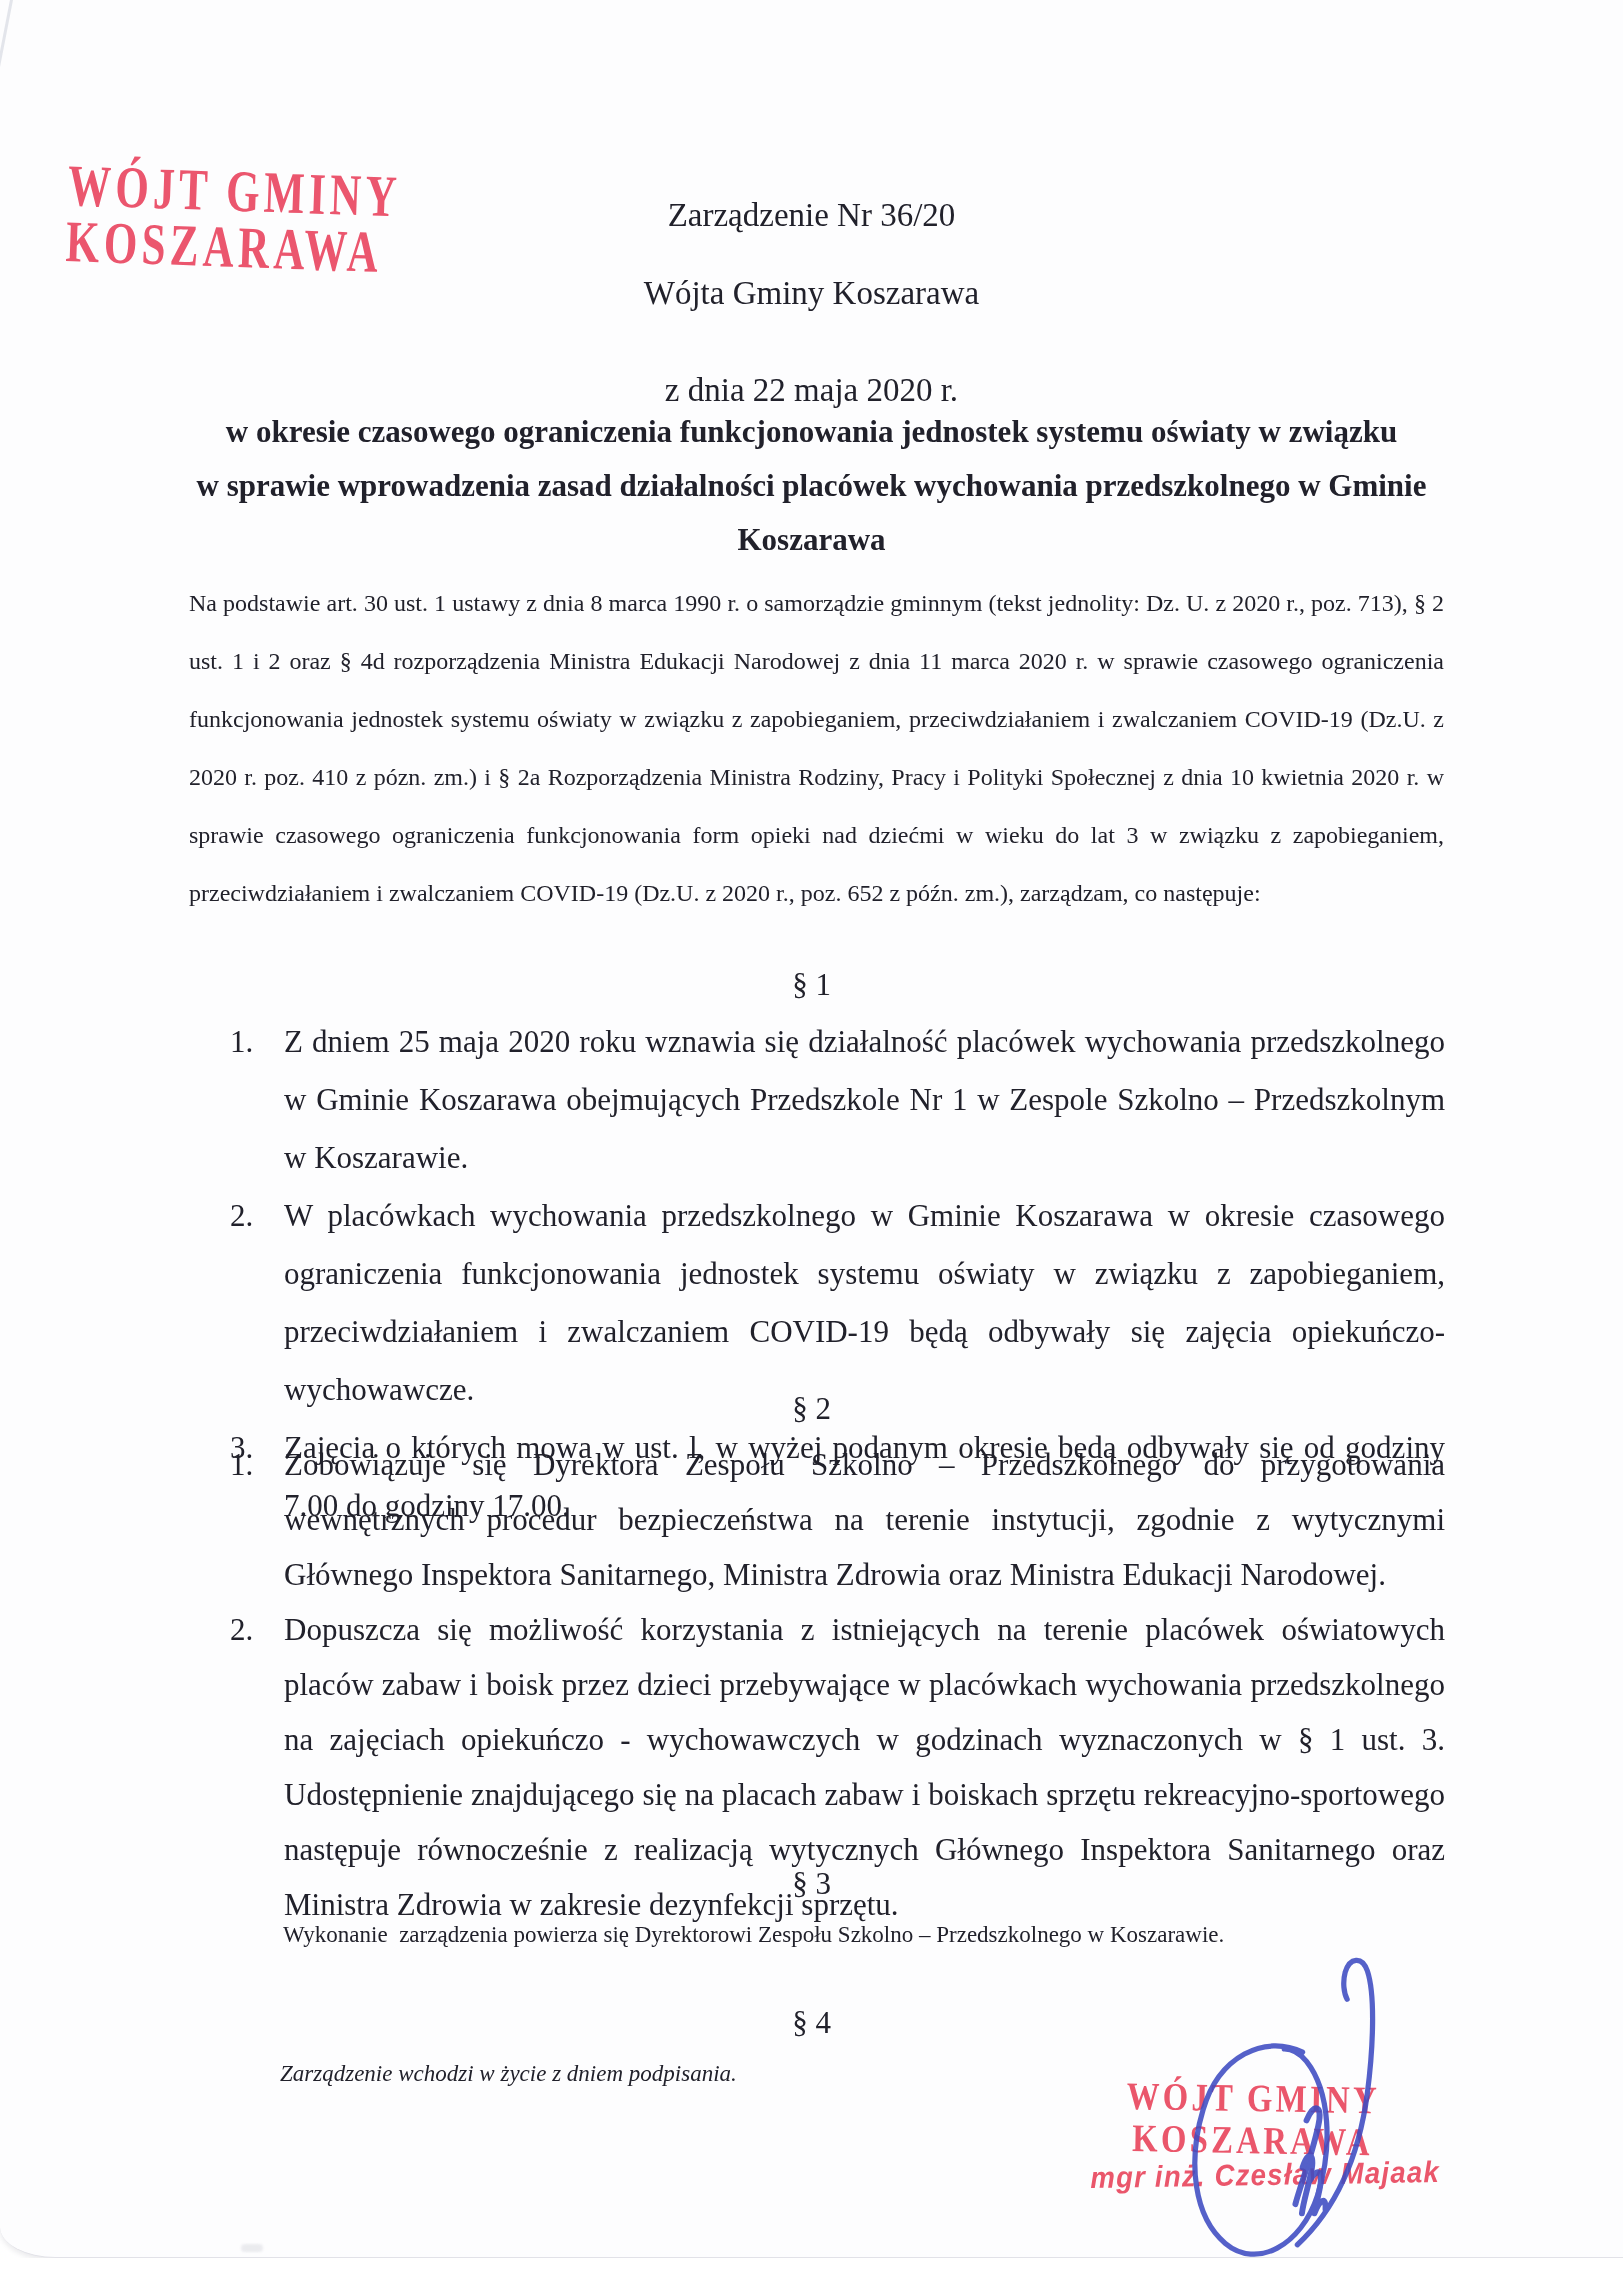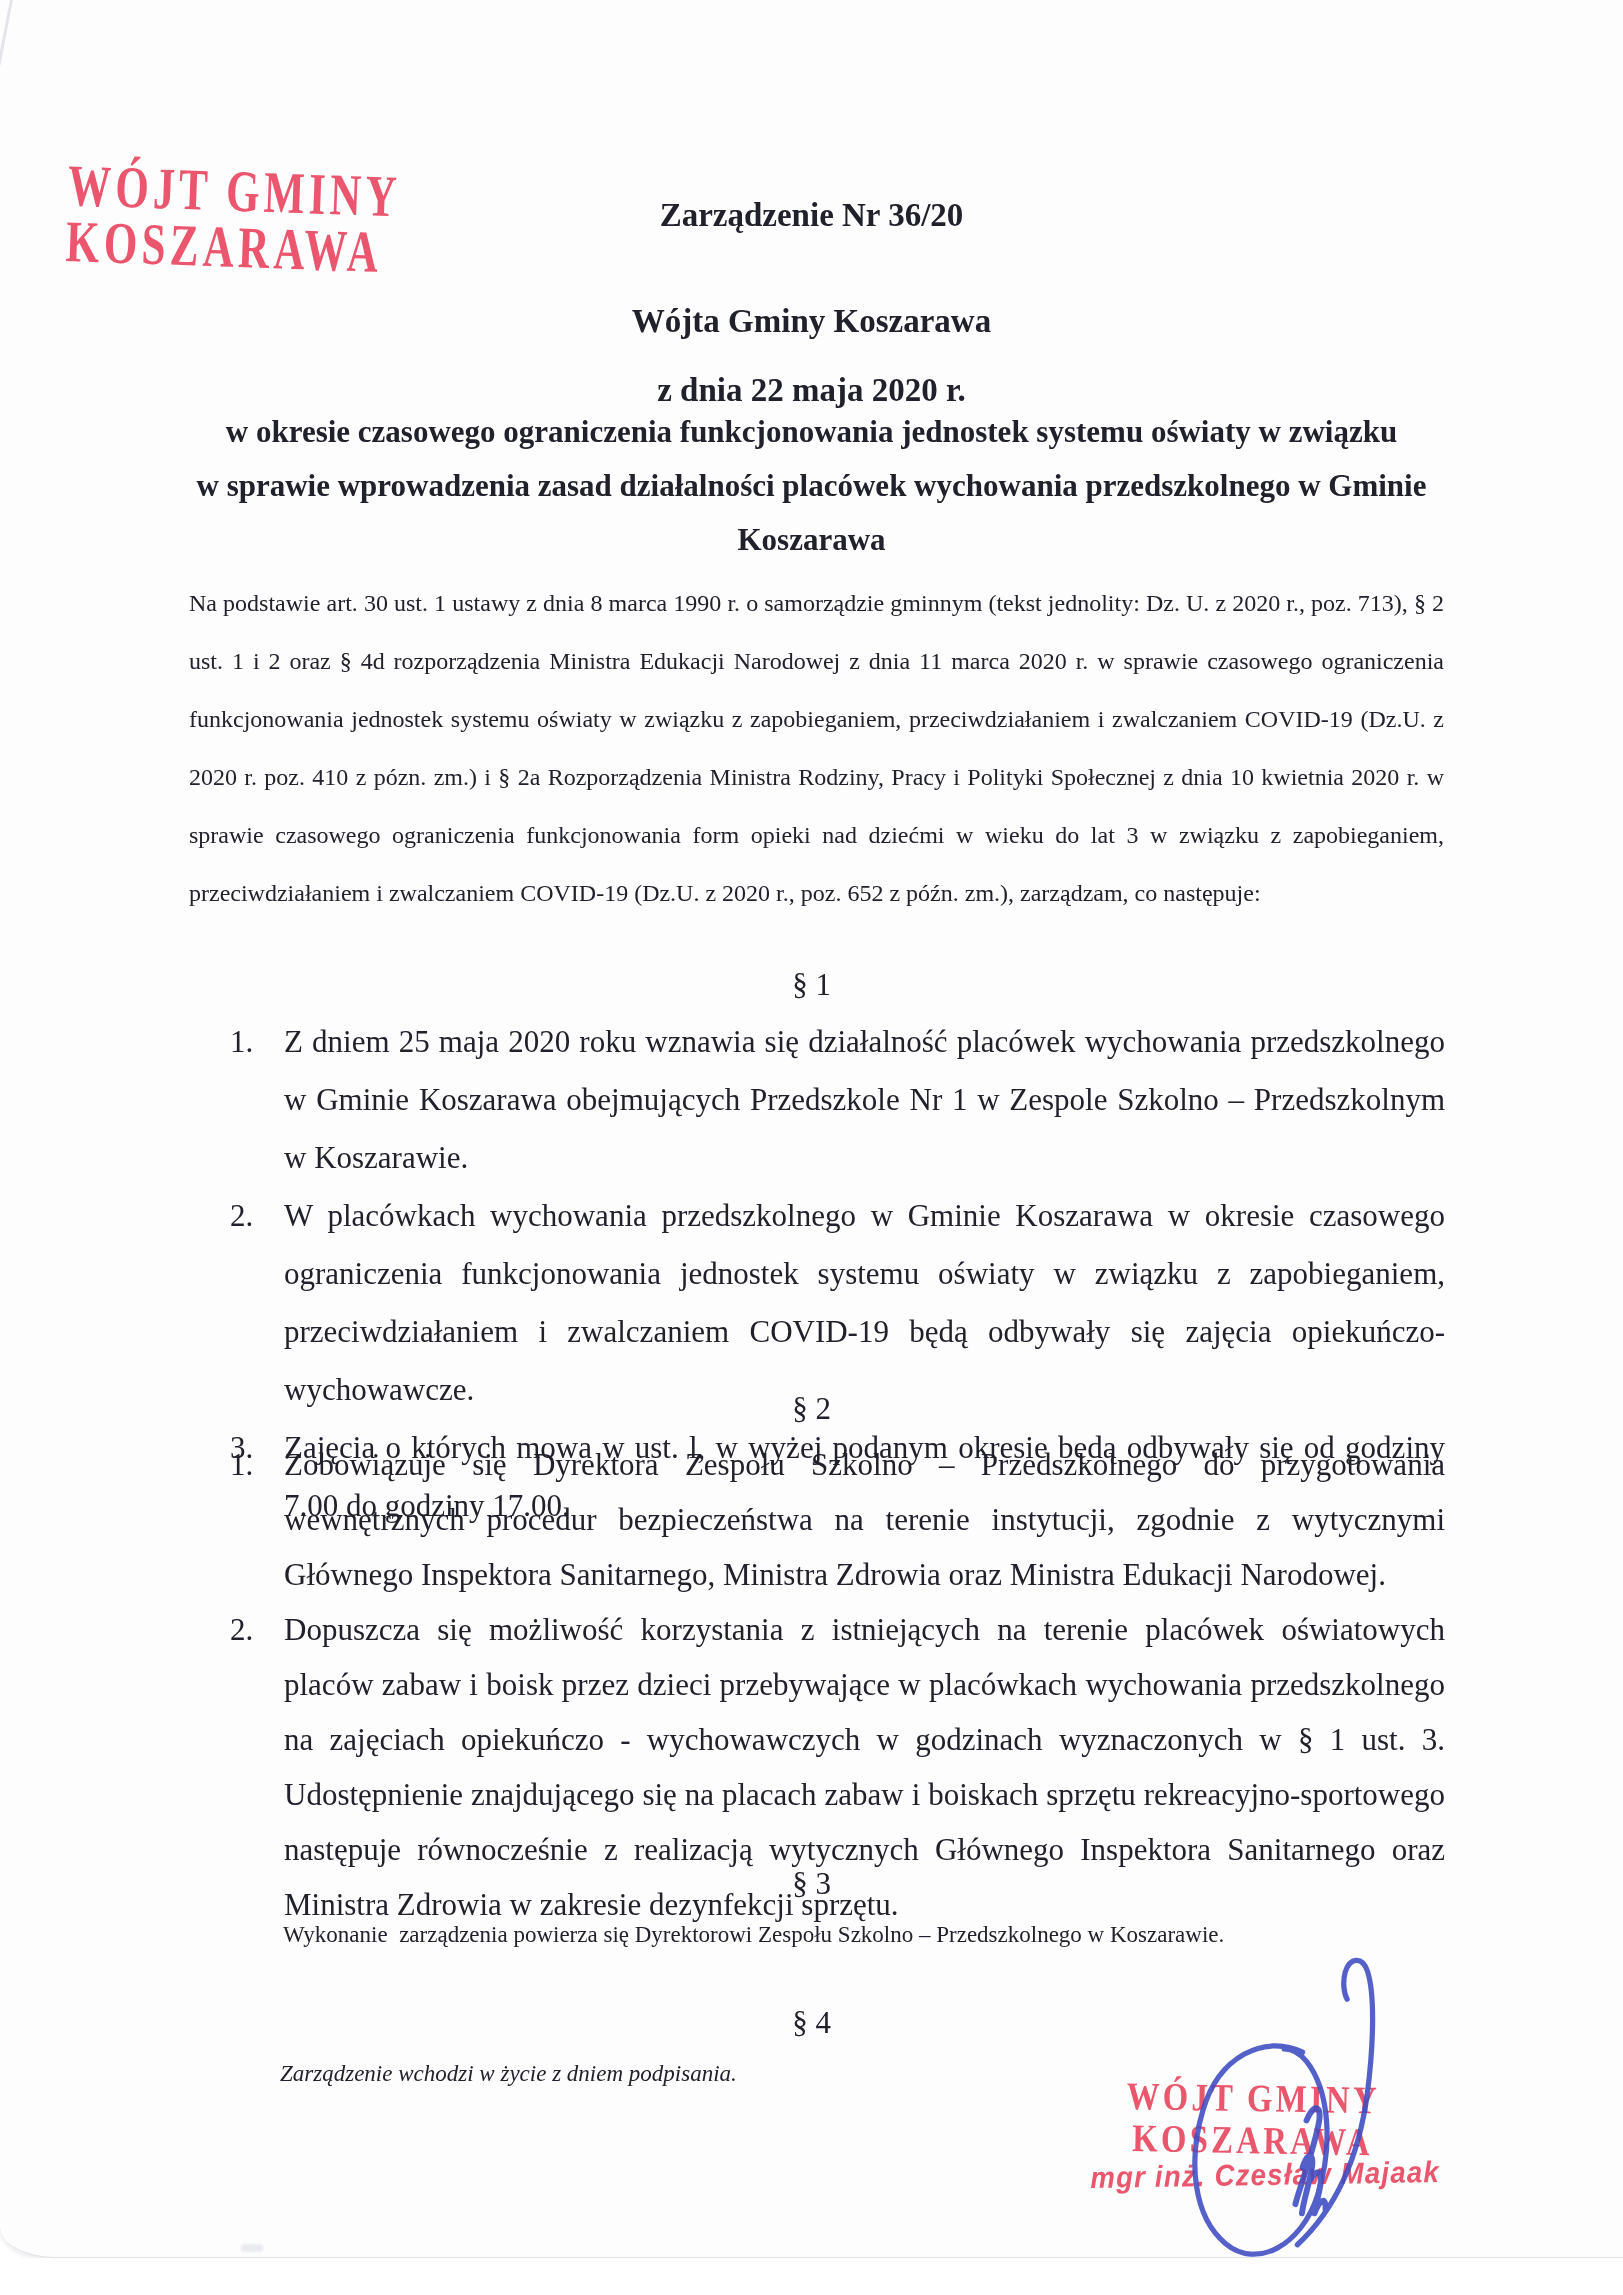--- a/index.html
+++ b/index.html
@@ -19,22 +19,22 @@
         letter-spacing:5.9px;transform:rotate(2deg) scaleX(.73);transform-origin:left top;
         white-space:nowrap;opacity:.93;}
   .stamp-bottom{left:1127px;top:2075px;color:#e9445c;font-weight:bold;font-size:39px;line-height:42px;
         letter-spacing:3.9px;transform:rotate(1deg) scaleX(.84);transform-origin:left top;
         text-align:center;white-space:nowrap;opacity:.9;}
   .stamp-name{left:1090px;top:2161px;color:#e9445c;
         font-family:"Liberation Sans","DejaVu Sans",sans-serif;font-style:italic;font-weight:bold;
         font-size:30px;letter-spacing:1.3px;transform:rotate(-1deg) scaleX(.92);
         transform-origin:left top;white-space:nowrap;opacity:.9;}
   
-  .title-line{left:0;width:1623px;text-align:center;font-weight:bold;font-size:33px;line-height:42px;}
-  .t1{top:194px;} .t2{top:300px;} .t3{top:369px;}
+  .title-line{left:0;width:1623px;text-align:center;font-weight:normal;font-size:33px;line-height:42px;}
+  .t1{top:194px;} .t2{top:272px;} .t3{top:369px;}
   .subject{left:157px;top:405px;width:1309px;text-align:center;font-weight:bold;
         font-size:31px;line-height:54px;}
   .legal{left:189px;top:574px;width:1255px;font-size:24px;line-height:58px;
         text-align:justify;hyphens:none;}
   .sec-head{left:0;width:1623px;text-align:center;font-size:31px;line-height:37px;}
   .s1{top:966px;} .s2{top:1390px;} .s3{top:1865px;} .s4{top:2004px;}
   .olist{font-size:31px;text-align:justify;hyphens:none;}
   .list1{left:230px;top:1013px;width:1215px;line-height:58px;}
   .list2{left:230px;top:1437px;width:1215px;line-height:55px;}
   .li{position:relative;padding-left:54px;}

